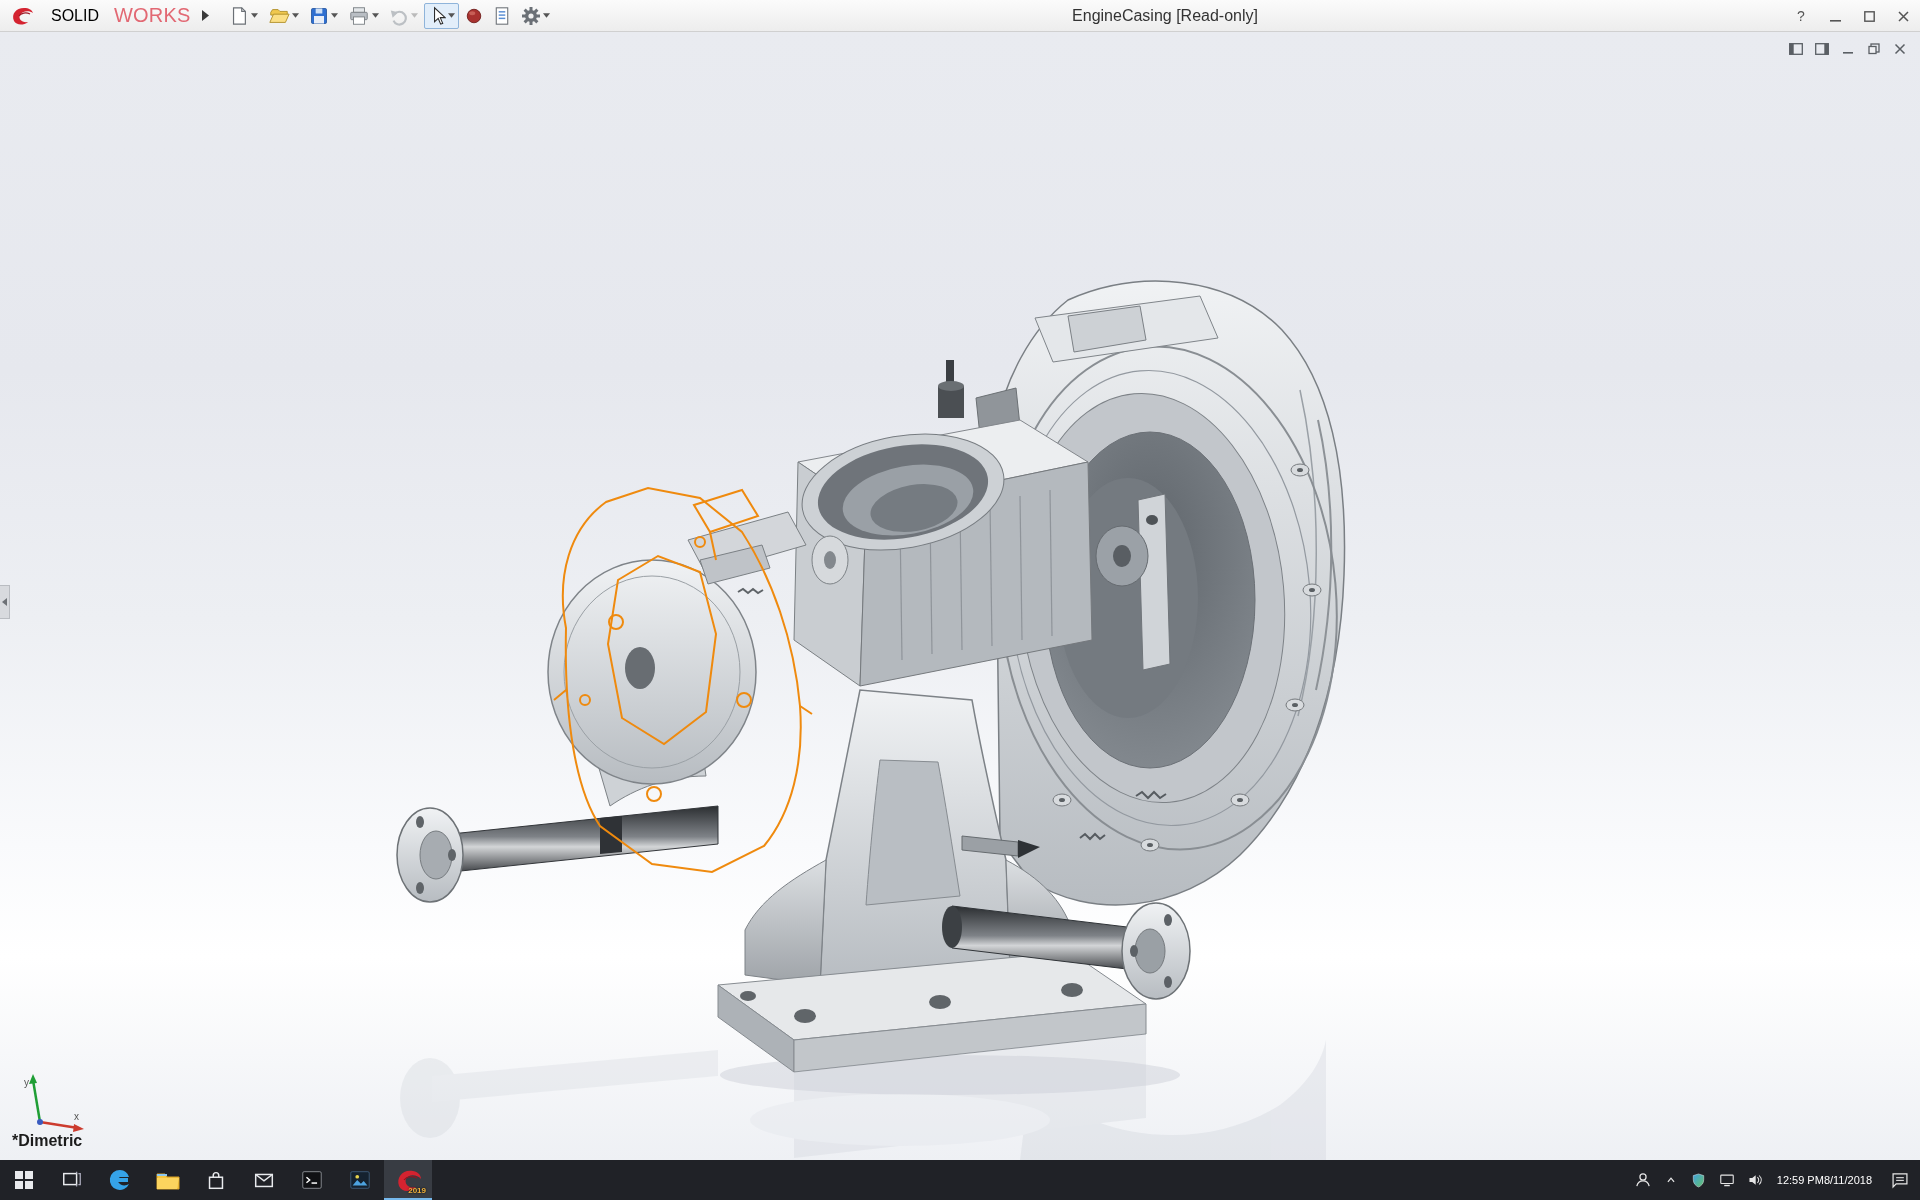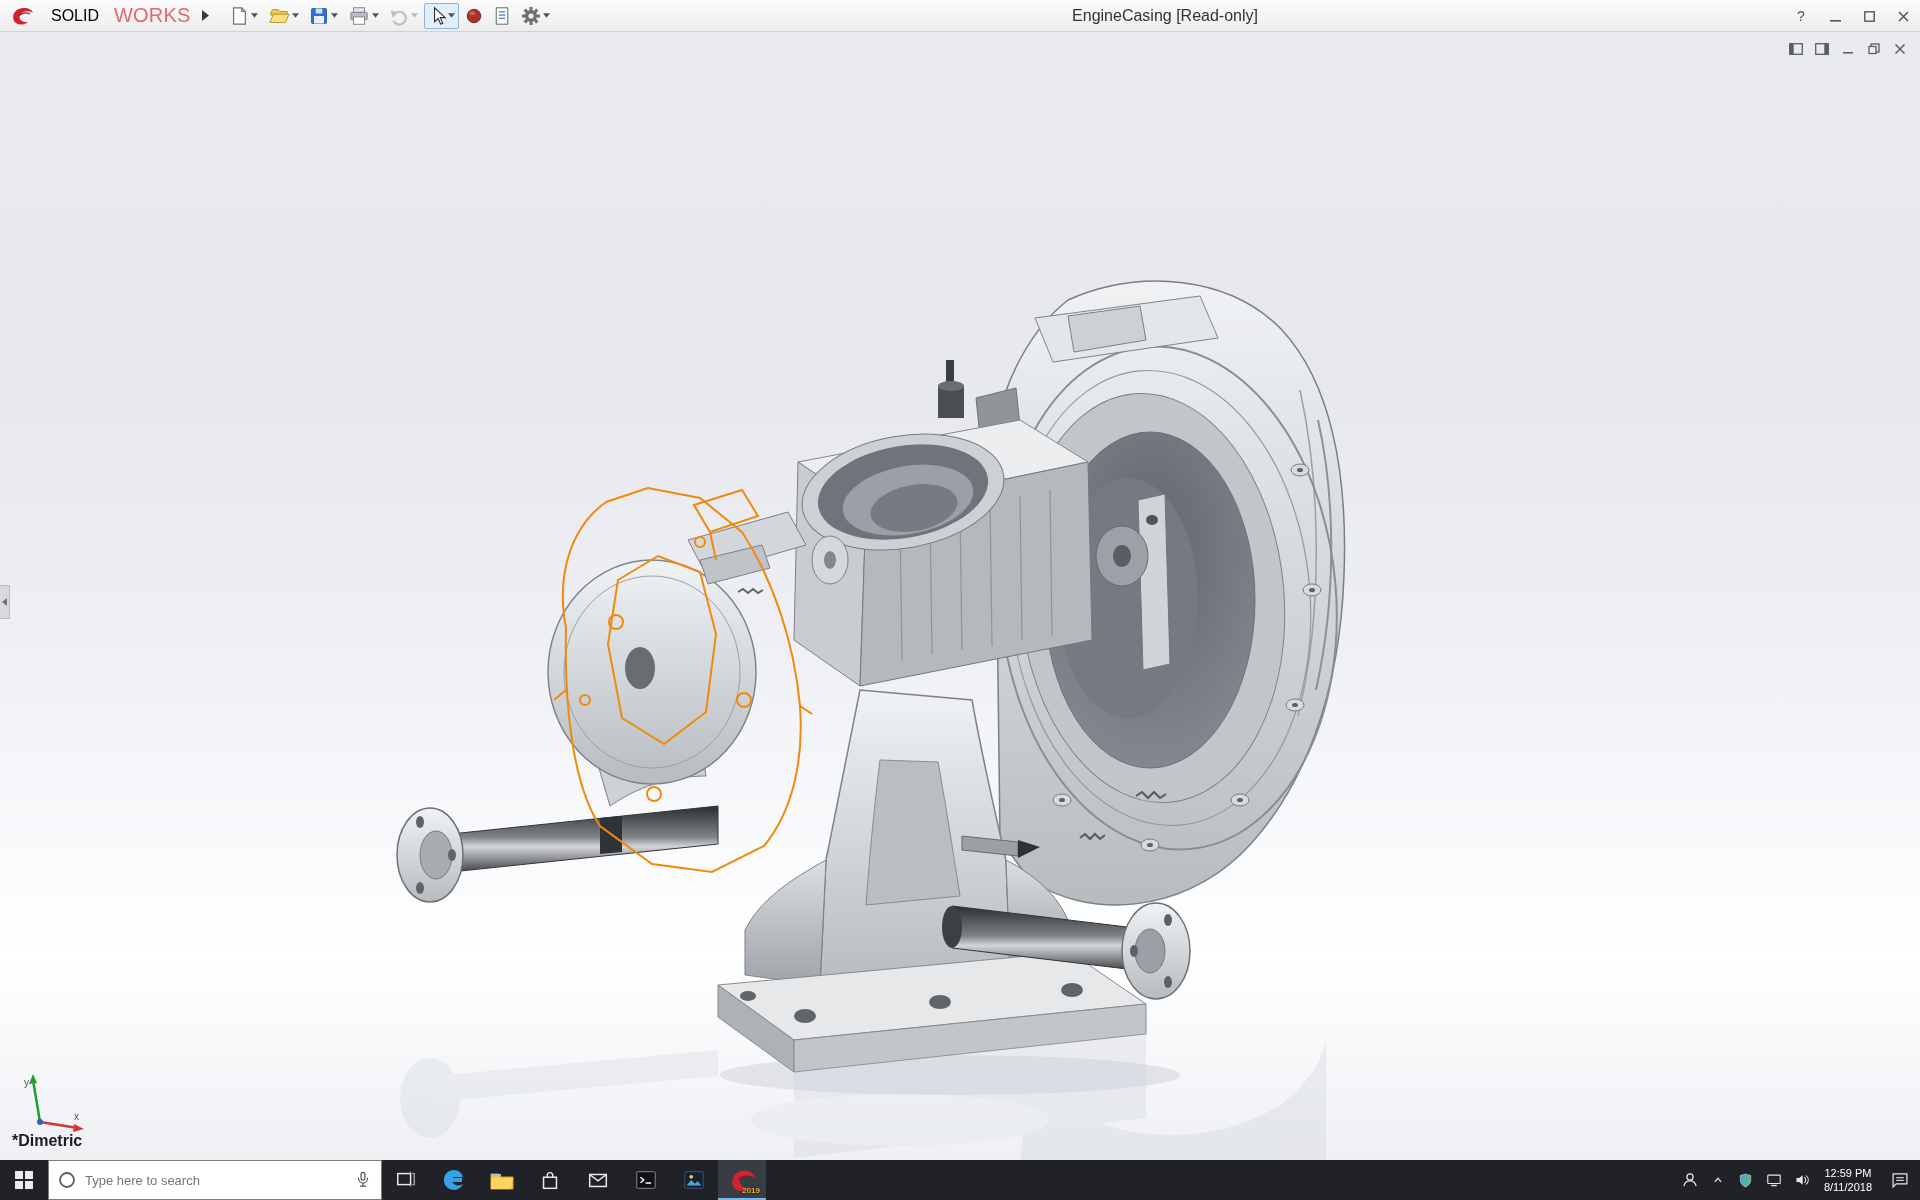--- a/index.html
+++ b/index.html
@@ -32,21 +32,21 @@
 
   
   .taskbar{position:absolute;bottom:0;left:0;width:1920px;height:40px;background:#202227;display:flex;align-items:stretch;z-index:40}
   .tb-slot{width:48px;display:flex;align-items:center;justify-content:center;position:relative}
   .tb-slot.active{background:#383c43}
   .tb-slot.active::after{content:"";position:absolute;left:0;right:0;bottom:0;height:2px;background:#76b9ed}
   .searchbox{width:334px;height:40px;background:#ffffff;border:1px solid #7a7a7a;display:flex;align-items:center;padding:0 8px;gap:8px}
   .searchbox input{border:0;outline:0;flex:1;font-size:13px;color:#555;background:transparent;font-family:"Liberation Sans",sans-serif}
   .tray{margin-left:auto;display:flex;align-items:center}
   .tray-icon{width:28px;height:40px;display:flex;align-items:center;justify-content:center}
-  .clock{color:#fff;font-size:11px;line-height:14px;text-align:center;padding:0 8px;display:flex;flex-direction:column;justify-content:center}
+  .clock{color:#fff;font-size:11px;line-height:14px;text-align:center;padding:0 8px;display:flex;flex-direction:row;justify-content:center}
   .sw-badge{position:absolute;right:6px;bottom:5px;font-size:8px;font-weight:bold;color:#f2b33d;text-shadow:0 0 2px #000}
 </style>
 </head>
 <body>
 
 <div class="app">
 
   <header class="titlebar">
     <div class="brand">
       <svg width="26" height="20" viewBox="0 0 26 20">
@@ -387,32 +387,20 @@
   <footer class="taskbar">
     <div class="tb-slot">
       <svg width="18" height="18" viewBox="0 0 18 18">
         <rect x="0" y="0" width="8" height="8" fill="#e9ebee"></rect>
           <rect x="10" y="0" width="8" height="8" fill="#e9ebee"></rect>
         <rect x="0" y="10" width="8" height="8" fill="#e9ebee"></rect>
           <rect x="10" y="10" width="8" height="8" fill="#e9ebee"></rect>
       </svg>
     </div>
 
-    <div class="searchbox">
-      <svg width="20" height="20" viewBox="0 0 20 20">
-        <circle cx="10" cy="10" r="7" fill="none" stroke="#5a5f66" stroke-width="1.8"></circle>
-      </svg>
-      <input type="text" placeholder="Type here to search" style="">
-      <svg width="20" height="22" viewBox="0 0 26 26">
-        <rect x="10.5" y="3" width="5" height="10" rx="2.5" fill="none" stroke="#555" stroke-width="1.6"></rect>
-        <path d="M7 10 c0 5 3.5 7 6 7 s6 -2 6 -7" fill="none" stroke="#555" stroke-width="1.6"></path>
-        <line x1="13" y1="17" x2="13" y2="21" stroke="#555" stroke-width="1.6"></line>
-        <line x1="9" y1="21" x2="17" y2="21" stroke="#555" stroke-width="1.6"></line>
-      </svg>
-    </div>
 
     <div class="tb-slot">
       <svg width="22" height="22" viewBox="0 0 24 24">
         <rect x="3" y="5" width="14" height="12" fill="none" stroke="#e9ebee" stroke-width="1.6"></rect>
         <path d="M19 5 h2 v12 h-2 M17 3 v2 M17 19 v-2" stroke="#aab" stroke-width="1.4" fill="none"></path>
       </svg>
     </div>
 
     <div class="tb-slot">
       <svg width="26" height="26" viewBox="0 0 26 26">

